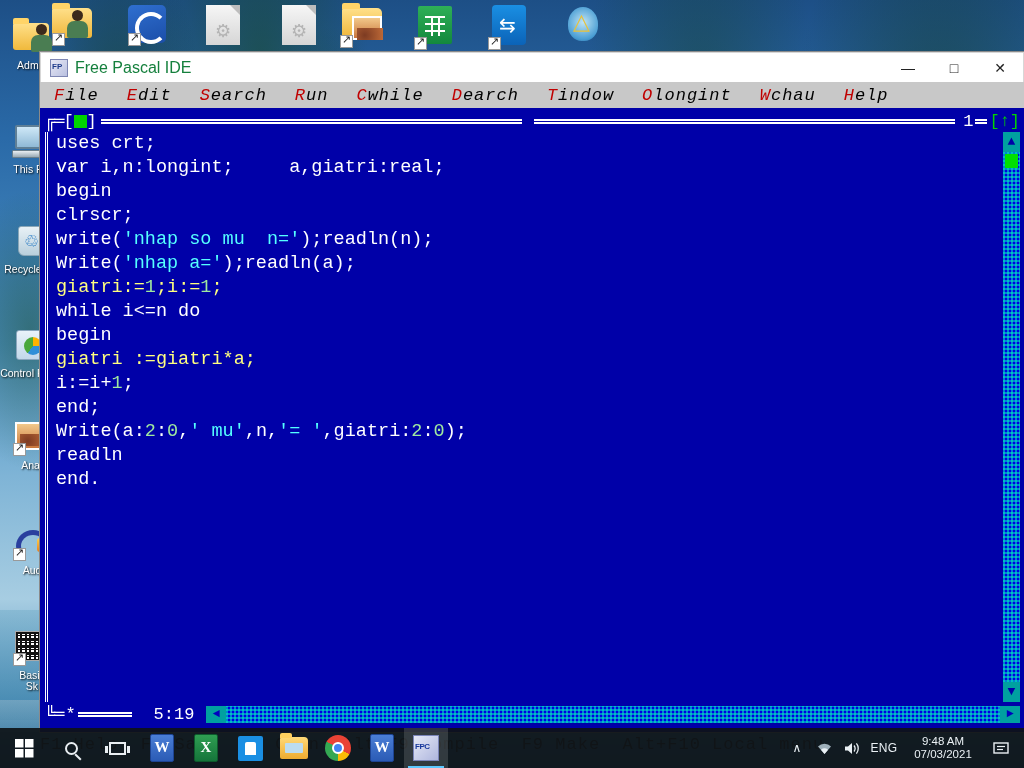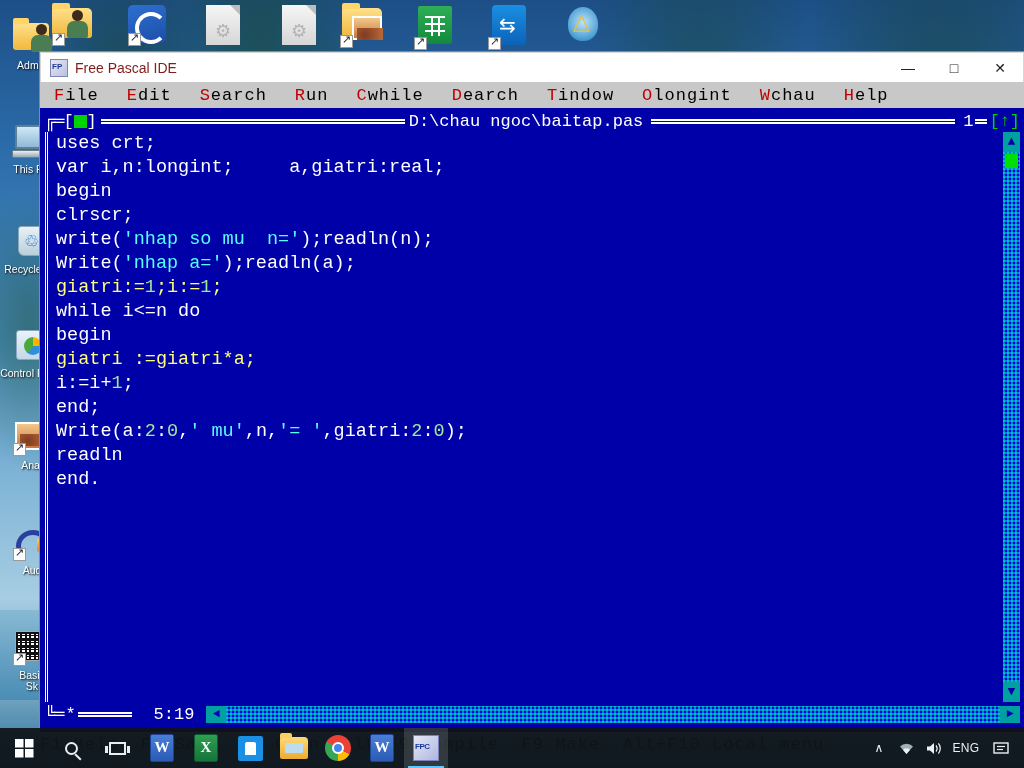--- a/index.html
+++ b/index.html
@@ -122,29 +122,29 @@
 
   
   .fp-window { position:absolute; left:40px; top:52px; width:984px; height:680px;
     background:#0000a8; box-shadow:0 0 0 1px #8a8a8a; }
   .fp-titlebar { height:30px; background:#fff; border:1px solid #d7d7d7; border-bottom:none;
     display:flex; align-items:center; }
   .fp-ico { width:18px; height:18px; margin:0 7px 0 9px; position:relative; flex:0 0 auto;
     background:linear-gradient(135deg,#e8e8f5,#b9c0e0); border:1px solid #7e86b3; }
   .fp-ico::after { content:"FP"; position:absolute; left:1px; top:2px; font-size:8px; color:#1e3a8a;
     font-family:"Liberation Sans",sans-serif; font-weight:bold; }
-  .fp-title-text { font-size:14px; color:#7f1d1d; }
+  .fp-title-text { font-size:16px; color:#15803d; }
   .fp-winbtns { margin-left:auto; display:flex; height:100%; }
   .fp-winbtn { width:46px; height:100%; display:flex; align-items:center; justify-content:center;
     font-size:14px; color:#222; }
 
   
   .fp-menubar { height:26px; background:#c8c8c8; display:flex; align-items:center;
     font-family:"Liberation Mono", monospace; font-size:17px; padding-left:14px; letter-spacing:1px; }
-  .fp-menu-item { color:#000; margin-right:28px; white-space:pre; }
+  .fp-menu-item { color:#000; margin-right:28px; white-space:pre;font-style:italic; }
   .fp-menu-item .hot { color:#c00000; }
 
   
   .fp-desk { position:relative; height:624px; background:#0000a8; padding:0;
     font-family:"Liberation Mono", monospace; }
 
   .ed-frame { position:absolute; left:5px; top:2px; right:4px; bottom:6px; }
 
   .ed-topline { position:absolute; left:0; top:0; right:0; height:22px; color:#fff;
     font-size:17px; display:flex; align-items:center; white-space:pre; }
@@ -428,21 +428,20 @@
     <div class="fp-menu-item"><span class="hot">H</span><span>elp</span></div>
   </div>
 
   <div class="fp-desk">
     <div class="ed-frame">
 
       <div class="ed-topline">
         <span style="letter-spacing:-1px;color:#fff;">╔═</span>
         <span>[<span class="ed-green"></span>]</span>
         <span style="flex:1;height:5px;border-top:2px solid #fff;border-bottom:2px solid #fff;margin:0 4px;"></span>
-        <span>D:\chau ngoc\baitap.pas</span>
         <span style="flex:1;height:5px;border-top:2px solid #fff;border-bottom:2px solid #fff;margin:0 8px;"></span>
         <span>1</span>
         <span style="width:12px;height:5px;border-top:2px solid #fff;border-bottom:2px solid #fff;display:inline-block;margin:0 2px;"></span>
         <span style="color:#00d400;">[↑]</span>
       </div>
 
       <div class="ed-body">
         <div class="ed-code" id="code-area"><div><span class="kw">uses crt;</span></div><div><span class="kw">var i,n:longint;     a,giatri:real;</span></div><div><span class="kw">begin</span></div><div><span class="kw">clrscr;</span></div><div><span class="kw">write(</span><span class="str">'nhap so mu  n='</span><span class="kw">);readln(n);</span></div><div><span class="kw">Write(</span><span class="str">'nhap a='</span><span class="kw">);readln(a);</span></div><div><span class="id">giatri:=</span><span class="num">1</span><span class="id">;i:=</span><span class="num">1</span><span class="id">;</span></div><div><span class="kw">while i&lt;=n do</span></div><div><span class="kw">begin</span></div><div><span class="id">giatri :=giatri*a;</span></div><div><span class="kw">i:=i+</span><span class="num">1</span><span class="kw">;</span></div><div><span class="kw">end;</span></div><div><span class="kw">Write(a:</span><span class="num">2</span><span class="kw">:</span><span class="num">0</span><span class="kw">,</span><span class="str">' mu'</span><span class="kw">,n,</span><span class="str">'= '</span><span class="kw">,giatri:</span><span class="num">2</span><span class="kw">:</span><span class="num">0</span><span class="kw">);</span></div><div><span class="kw">readln</span></div><div><span class="kw">end.</span></div></div>
       </div>
 
@@ -509,20 +508,24 @@
       </svg>
     </div>
     <div class="tray-vol">
       <svg width="17" height="15" viewBox="0 0 17 15">
         <path d="M1 5.5 h3 L8 2 v11 L4 9.5 H1 Z" fill="#eaf0f4"></path>
         <path d="M10 4.5 a5 5 0 0 1 0 6" stroke="#eaf0f4" stroke-width="1.3" fill="none"></path>
         <path d="M12.4 2.4 a8 8 0 0 1 0 10.2" stroke="#eaf0f4" stroke-width="1.3" fill="none"></path>
       </svg>
     </div>
     <div class="tray-lang">ENG</div>
+    <div class="tray-clock">
+      <div>9:48 AM</div>
+      <div>07/03/2021</div>
+    </div>
     <div class="tray-notify">
       <svg width="17" height="15" viewBox="0 0 17 15">
         <rect x="1" y="2" width="14" height="10" fill="none" stroke="#eaf0f4" stroke-width="1.4"></rect>
         <line x1="4" y1="5.5" x2="12" y2="5.5" stroke="#eaf0f4" stroke-width="1.2"></line>
         <line x1="4" y1="8.5" x2="10" y2="8.5" stroke="#eaf0f4" stroke-width="1.2"></line>
       </svg>
     </div>
   </div>
 </div>
 

